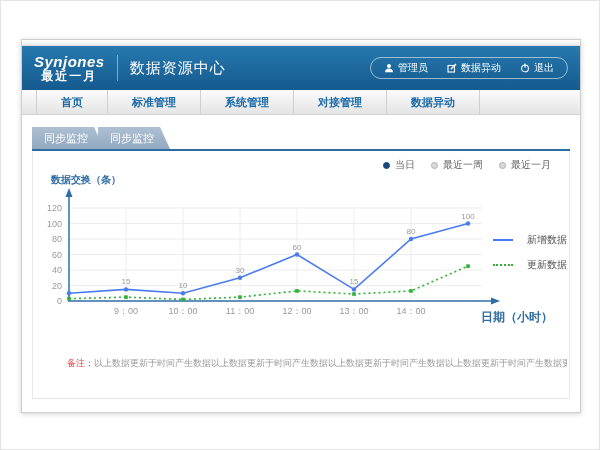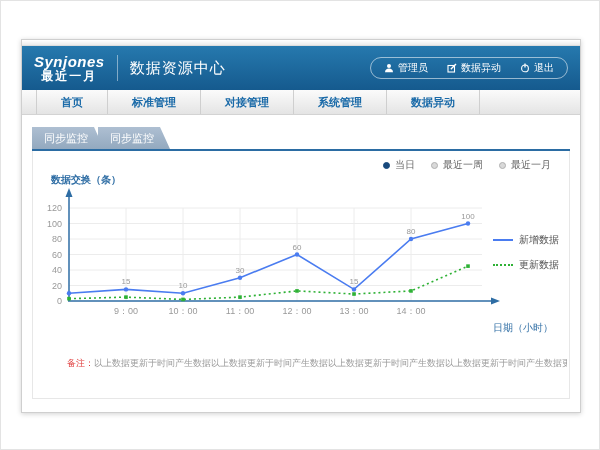--- a/index.html
+++ b/index.html
@@ -40,25 +40,25 @@
   .tab-underline { height:2px; background:#2b6ca3; }
 
   .panel { position:relative; border:1px solid #e7e7e7; border-top:none; height:248px; background:#fff; }
 
   .radio-row { position:absolute; top:7px; right:18px; display:flex; gap:16px; }
   .radio-item { display:flex; align-items:center; gap:5px; font-size:10px; color:#666; cursor:pointer; }
   .radio-dot { width:7px; height:7px; border-radius:50%; background:#d9d9d9; border:1px solid #b0b0b0; }
   .radio-item.selected .radio-dot { background:#17497c; border-color:#17497c; }
 
   .axis-title-y { position:absolute; left:18px; top:22px; font-size:10px; font-weight:bold; color:#2e6da4; }
-  .axis-title-x { position:absolute; right:16px; top:170px; font-size:10px; font-weight:normal; color:#2e6da4; }
+  .axis-title-x { position:absolute; right:16px; top:158px; font-size:12px; font-weight:bold; color:#2e6da4; }
   svg.chart { position:absolute; left:6px; top:20px; }
 
   .series-legend { position:absolute; left:460px; top:82px; display:flex; flex-direction:column; gap:11px; }
-  .legend-item { display:flex; align-items:center; gap:6px; font-size:10px; color:#555; cursor:pointer; }
+  .legend-item { display:flex; align-items:center; gap:14px; font-size:10px; color:#555; cursor:pointer; }
   .legend-line { width:20px; border-top:2px solid #4a7cf0; }
   .legend-line.dotted { border-top:2px dotted #2eb135; }
 
   .note { position:absolute; left:34px; top:206px; font-size:9px; white-space:nowrap; overflow:hidden; max-width:500px; }
   .note-prefix { color:#e03b3b; }
   .note-text { color:#9a9a9a; }
 </style>
 </head>
 <body>
 
@@ -95,22 +95,22 @@
             <path d="M5 0.6 V4.6" stroke="#fff" stroke-width="1.3"></path>
           </svg>
           <span>退出</span>
         </span>
       </div>
     </div>
 
     <div class="nav">
       <div class="nav-item">首页</div>
       <div class="nav-item">标准管理</div>
+      <div class="nav-item">系统管理</div>
       <div class="nav-item">对接管理</div>
-      <div class="nav-item">系统管理</div>
       <div class="nav-item">数据异动</div>
     </div>
 
     <div class="content">
       <div class="tabs">
         <div class="tab inactive">
           <span>同步监控</span>
         </div>
         <div class="tab inactive">
           <span>同步监控</span>

